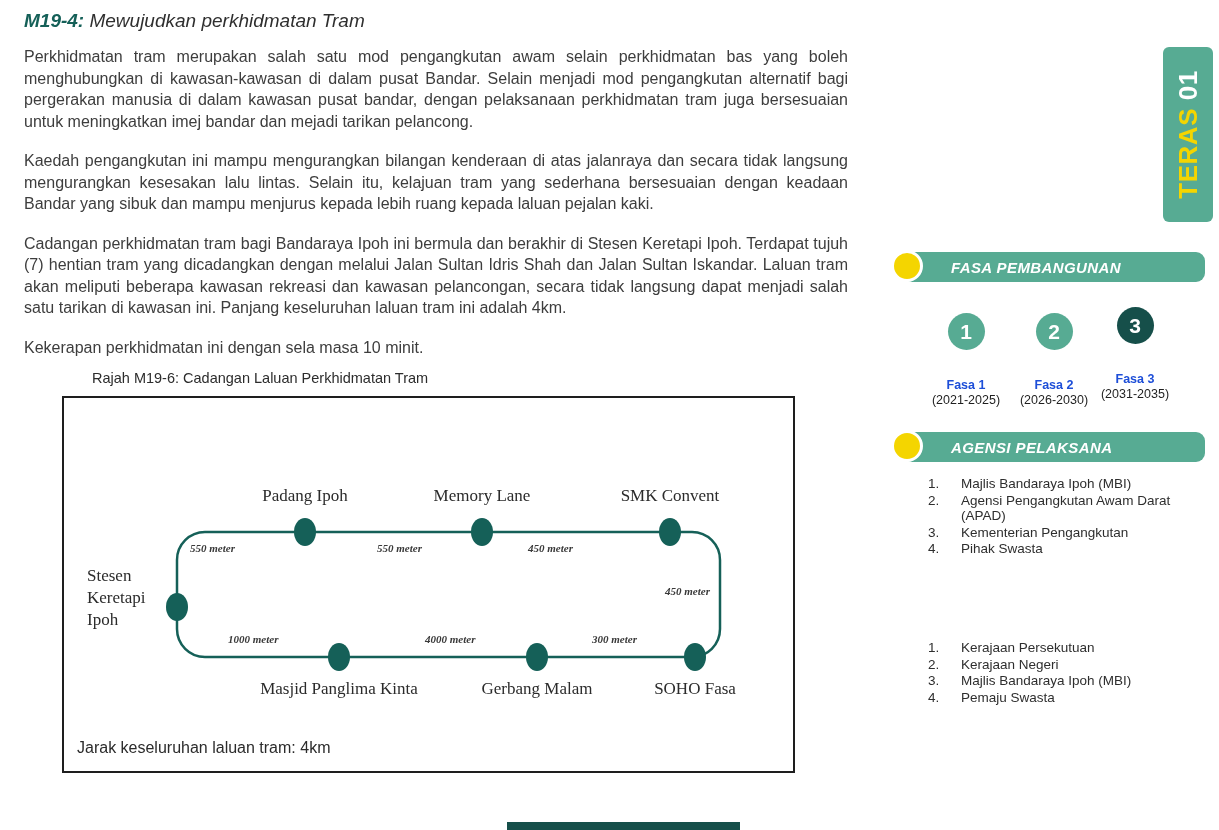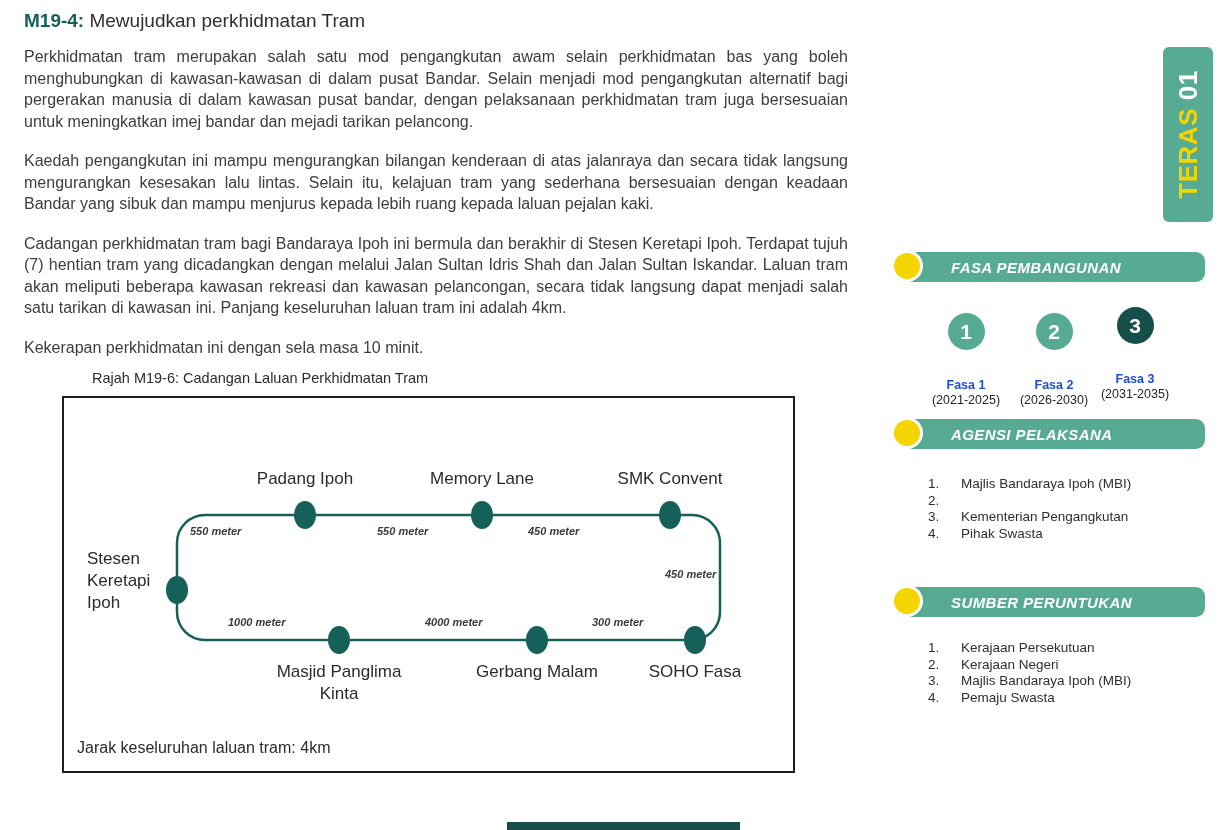--- a/index.html
+++ b/index.html
@@ -13,40 +13,40 @@
     width:1219px;height:830px;
     background:#fff;
     overflow:hidden;
   }
   
   .content{
     position:absolute;left:24px;top:8px;width:824px;
   }
   .page-title{
     font-size:19px;line-height:25px;margin:0 0 13px 0;
-    color:#2f2f2f;font-weight:normal;
+    color:#2f2f2f;font-weight:normal;font-style:italic;
   }
   .page-title .code{color:var(--teal);font-weight:bold;}
   .content p{
     margin:0 0 18px 0;
     font-size:16px;line-height:21.5px;
     text-align:justify;color:#3d3d3d;
   }
   .fig-caption{
     position:absolute;left:92px;top:370px;
     font-size:14.5px;color:#2c2c2c;
   }
   
   .figure-box{
     position:absolute;left:62px;top:396px;
     width:733px;height:377px;
     border:2px solid #1e1e1e;background:#fff;
     box-sizing:border-box;
   }
-  .figure-canvas{position:absolute;left:0;top:0;width:729px;height:338px;}
+  .figure-canvas{position:absolute;left:0;top:17px;width:729px;height:338px;font-family:Liberation Serif, serif;}
   .route-svg{position:absolute;left:0;top:0;}
   .station-dot{
     position:absolute;width:22px;height:28px;border-radius:50%;
     background:var(--teal);
   }
   .station-label{
     position:absolute;font-size:17px;line-height:22px;color:#2b2b2b;
   }
   .station-label.top{transform:translateX(-50%);white-space:nowrap;}
   .station-label.bottom{transform:translateX(-50%);width:160px;text-align:center;}
@@ -85,21 +85,21 @@
   .banner .banner-title{
     color:#fff;font-weight:bold;font-style:italic;
     font-size:15px;letter-spacing:.4px;white-space:nowrap;margin-left:14px;
   }
   .banner .bullet{
     position:absolute;left:-12px;top:-2px;
     width:26px;height:26px;border-radius:50%;
     background:var(--yellow);border:3px solid #fff;
   }
   #banner-fasa{top:252px;}
-  #banner-agensi{top:419px;text-align:right;}
+  #banner-agensi{top:432px;text-align:right;}
   #banner-sumber{top:587px;}
   .phase{position:absolute;width:92px;text-align:center;}
   .phase .circle{
     width:37px;height:37px;border-radius:50%;margin:0 auto;
     background:var(--green);color:#fff;
     font-size:21px;font-weight:bold;
     display:flex;align-items:center;justify-content:center;
   }
   .phase.dark .circle{background:var(--dark-teal);}
   .phase .phase-name{margin-top:28px;font-size:12.5px;font-weight:bold;color:#1d4ed8;line-height:15px;}
@@ -194,35 +194,32 @@
     <span class="bullet"></span>
     <span class="banner-title">AGENSI PELAKSANA</span>
   </div>
   <div class="num-list" id="agensi-list">
       <div class="row">
         <span class="num">1.</span>
         <span class="txt">Majlis Bandaraya Ipoh (MBI)</span>
       </div>
       <div class="row">
         <span class="num">2.</span>
+        <span class="txt">Agensi Pengangkutan Awam Darat (APAD)</span>
       </div>
       <div class="row">
         <span class="num">3.</span>
         <span class="txt">Kementerian Pengangkutan</span>
       </div>
       <div class="row">
         <span class="num">4.</span>
         <span class="txt">Pihak Swasta</span>
       </div>
     </div>
 
-  <div class="banner" id="banner-sumber">
-    <span class="bullet"></span>
-    <span class="banner-title">SUMBER PERUNTUKAN</span>
-  </div>
   <div class="num-list" id="sumber-list">
       <div class="row">
         <span class="num">1.</span>
         <span class="txt">Kerajaan Persekutuan</span>
       </div>
       <div class="row">
         <span class="num">2.</span>
         <span class="txt">Kerajaan Negeri</span>
       </div>
       <div class="row">

